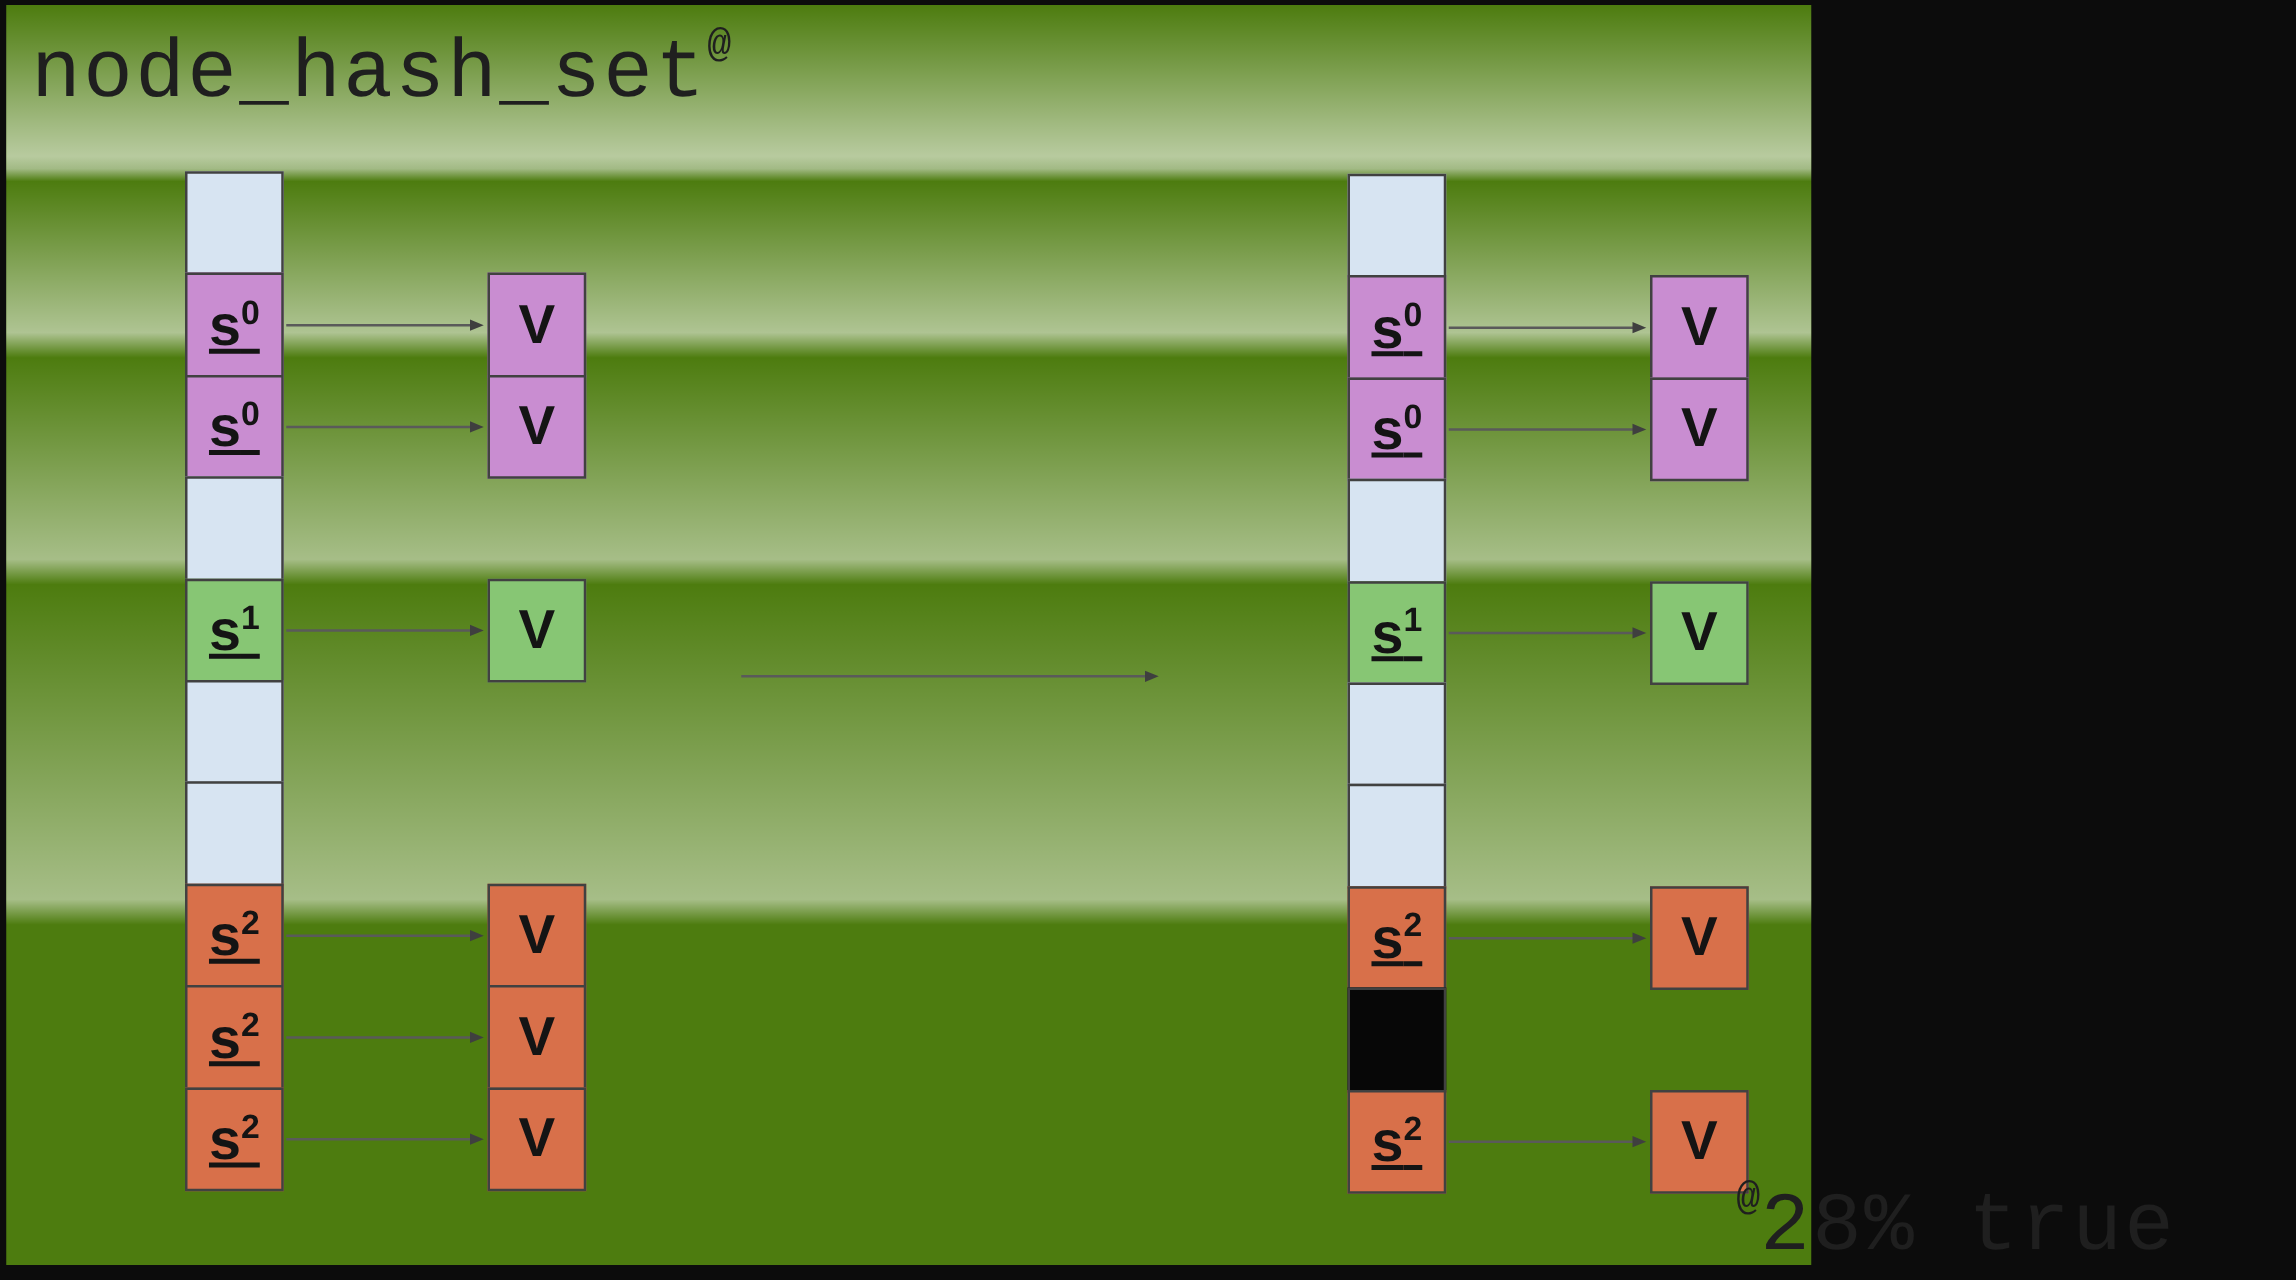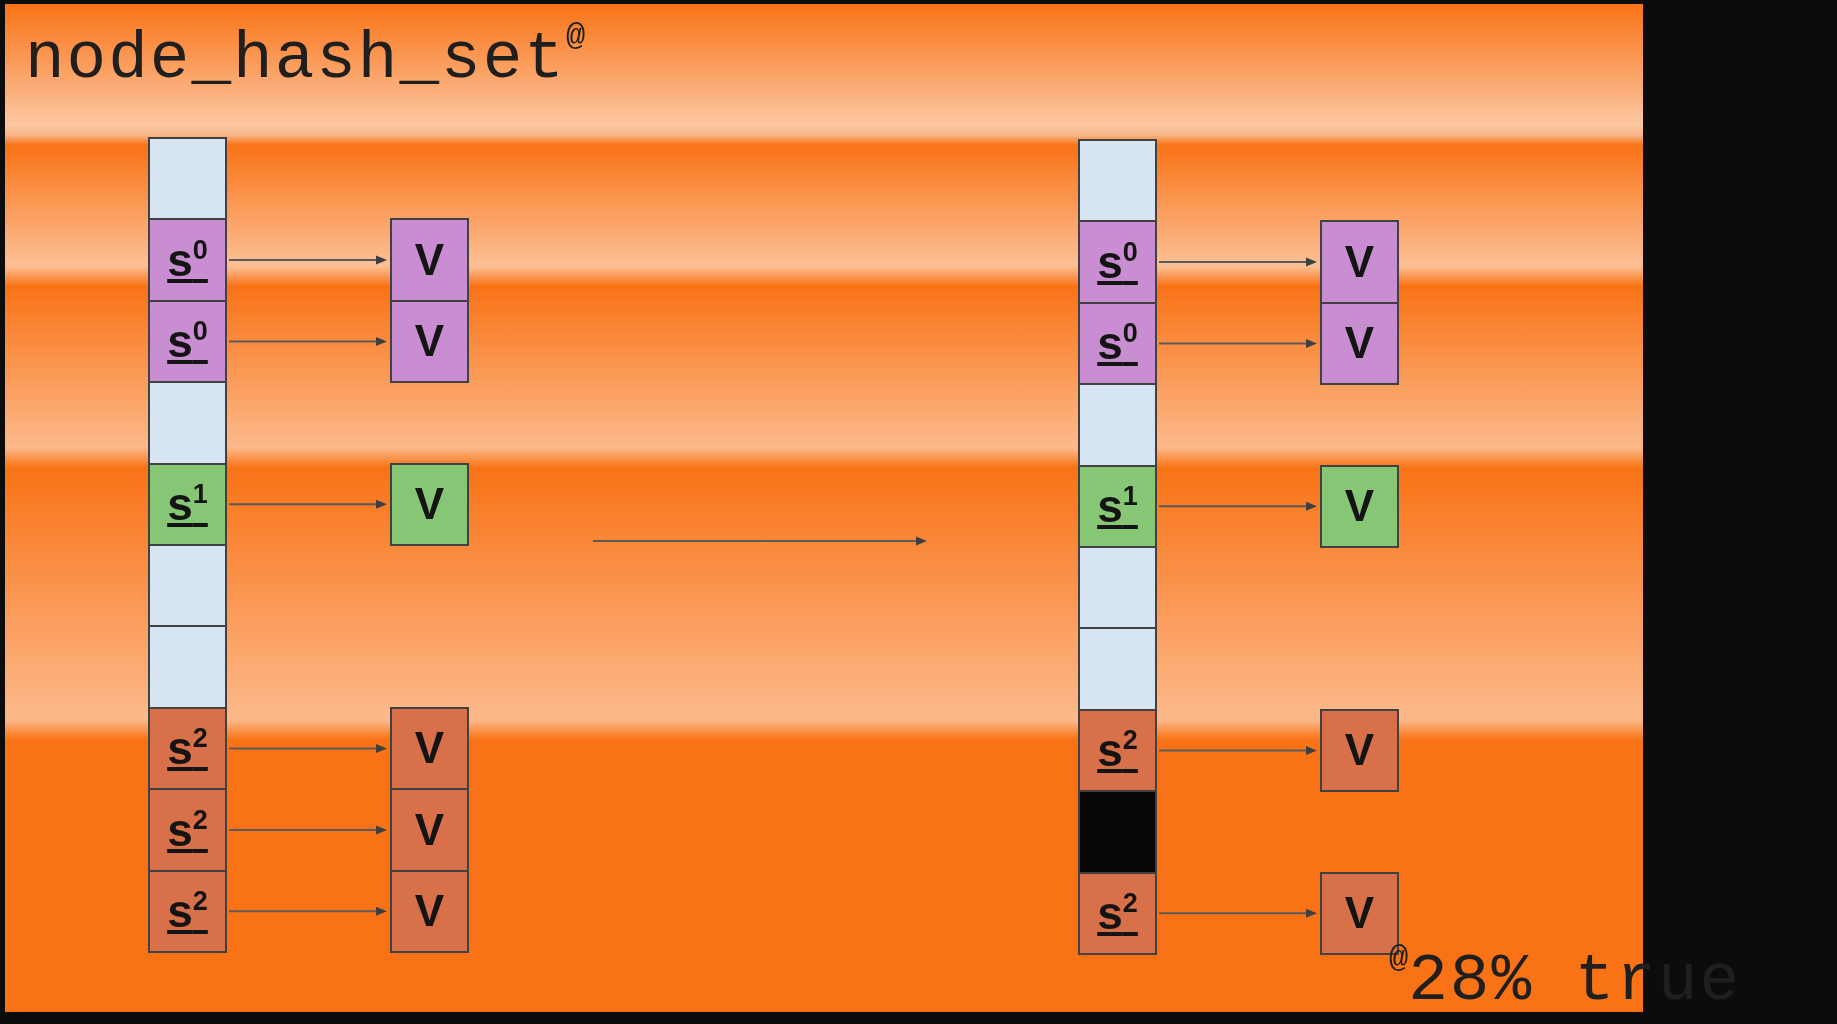--- a/index.html
+++ b/index.html
@@ -2,22 +2,22 @@
 <html><head>
 <meta charset="utf-8">
 <style>
   html,body{margin:0;padding:0;}
   body{
     width:1837px;height:1024px;position:relative;overflow:hidden;
     background:#0c0c0c;
     font-family:"Liberation Sans", sans-serif;
   }
   .canvas{
-    position:absolute;left:5px;top:4px;width:1638px;height:1008px;
-    background:#f97316;
+    position:absolute;left:5px;top:4px;width:1444px;height:1008px;
+    background:#4d7c0f;
   }
   
   .canvas:before{
     content:"";position:absolute;inset:0;
     background:
       linear-gradient(180deg,
         rgba(255,255,255,0) 0%,
         rgba(255,255,255,.6) 12%,
         rgba(246,247,249,.5) 13%,
         rgba(255,255,255,0) 14%,

